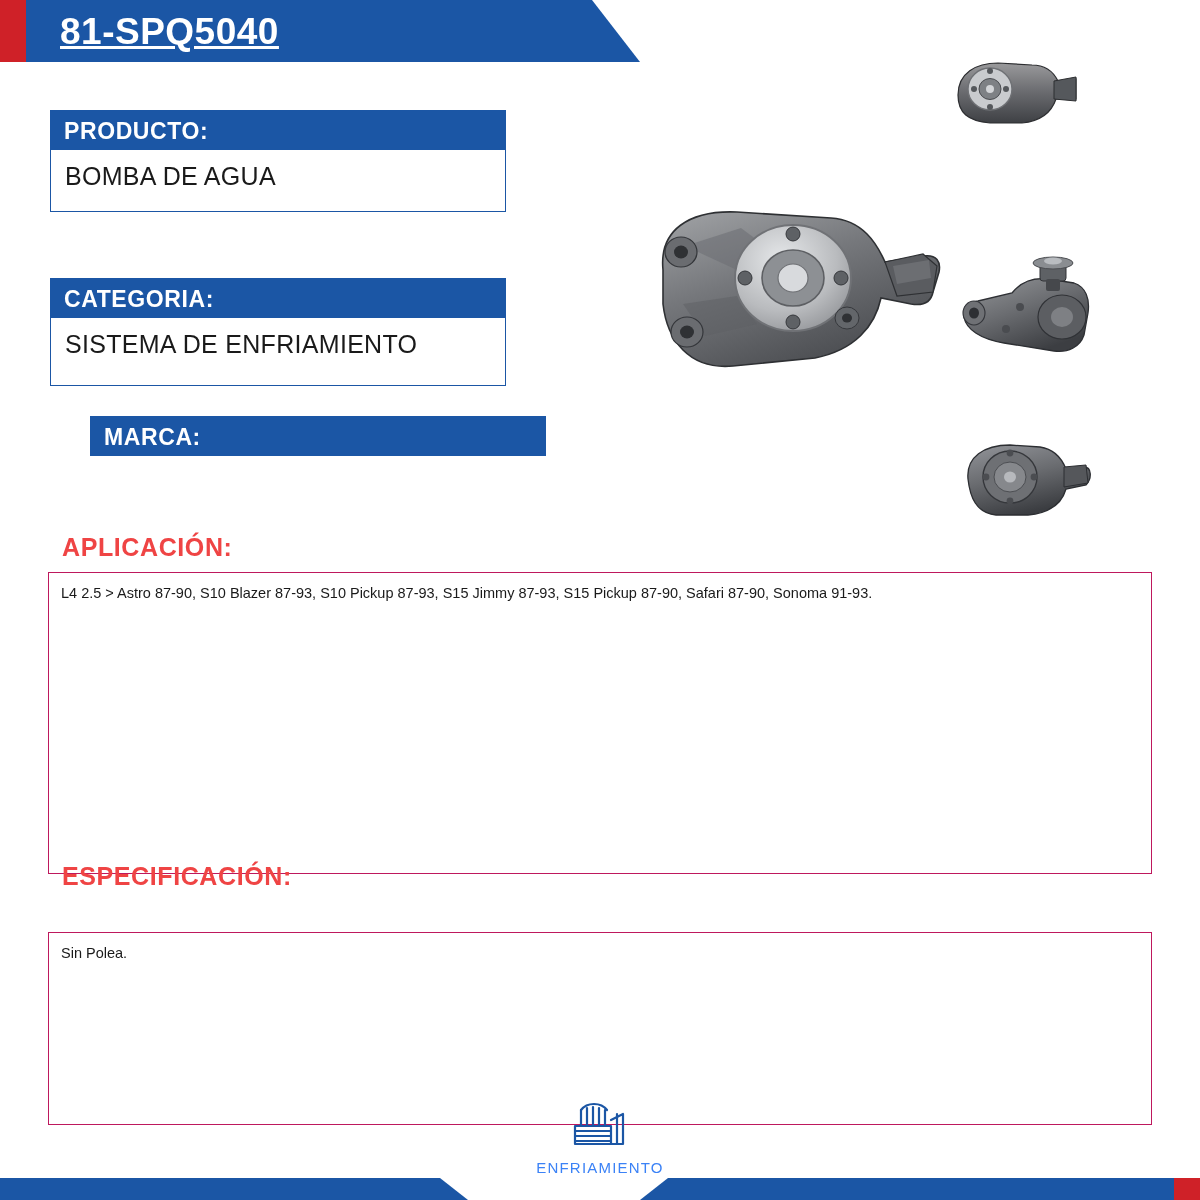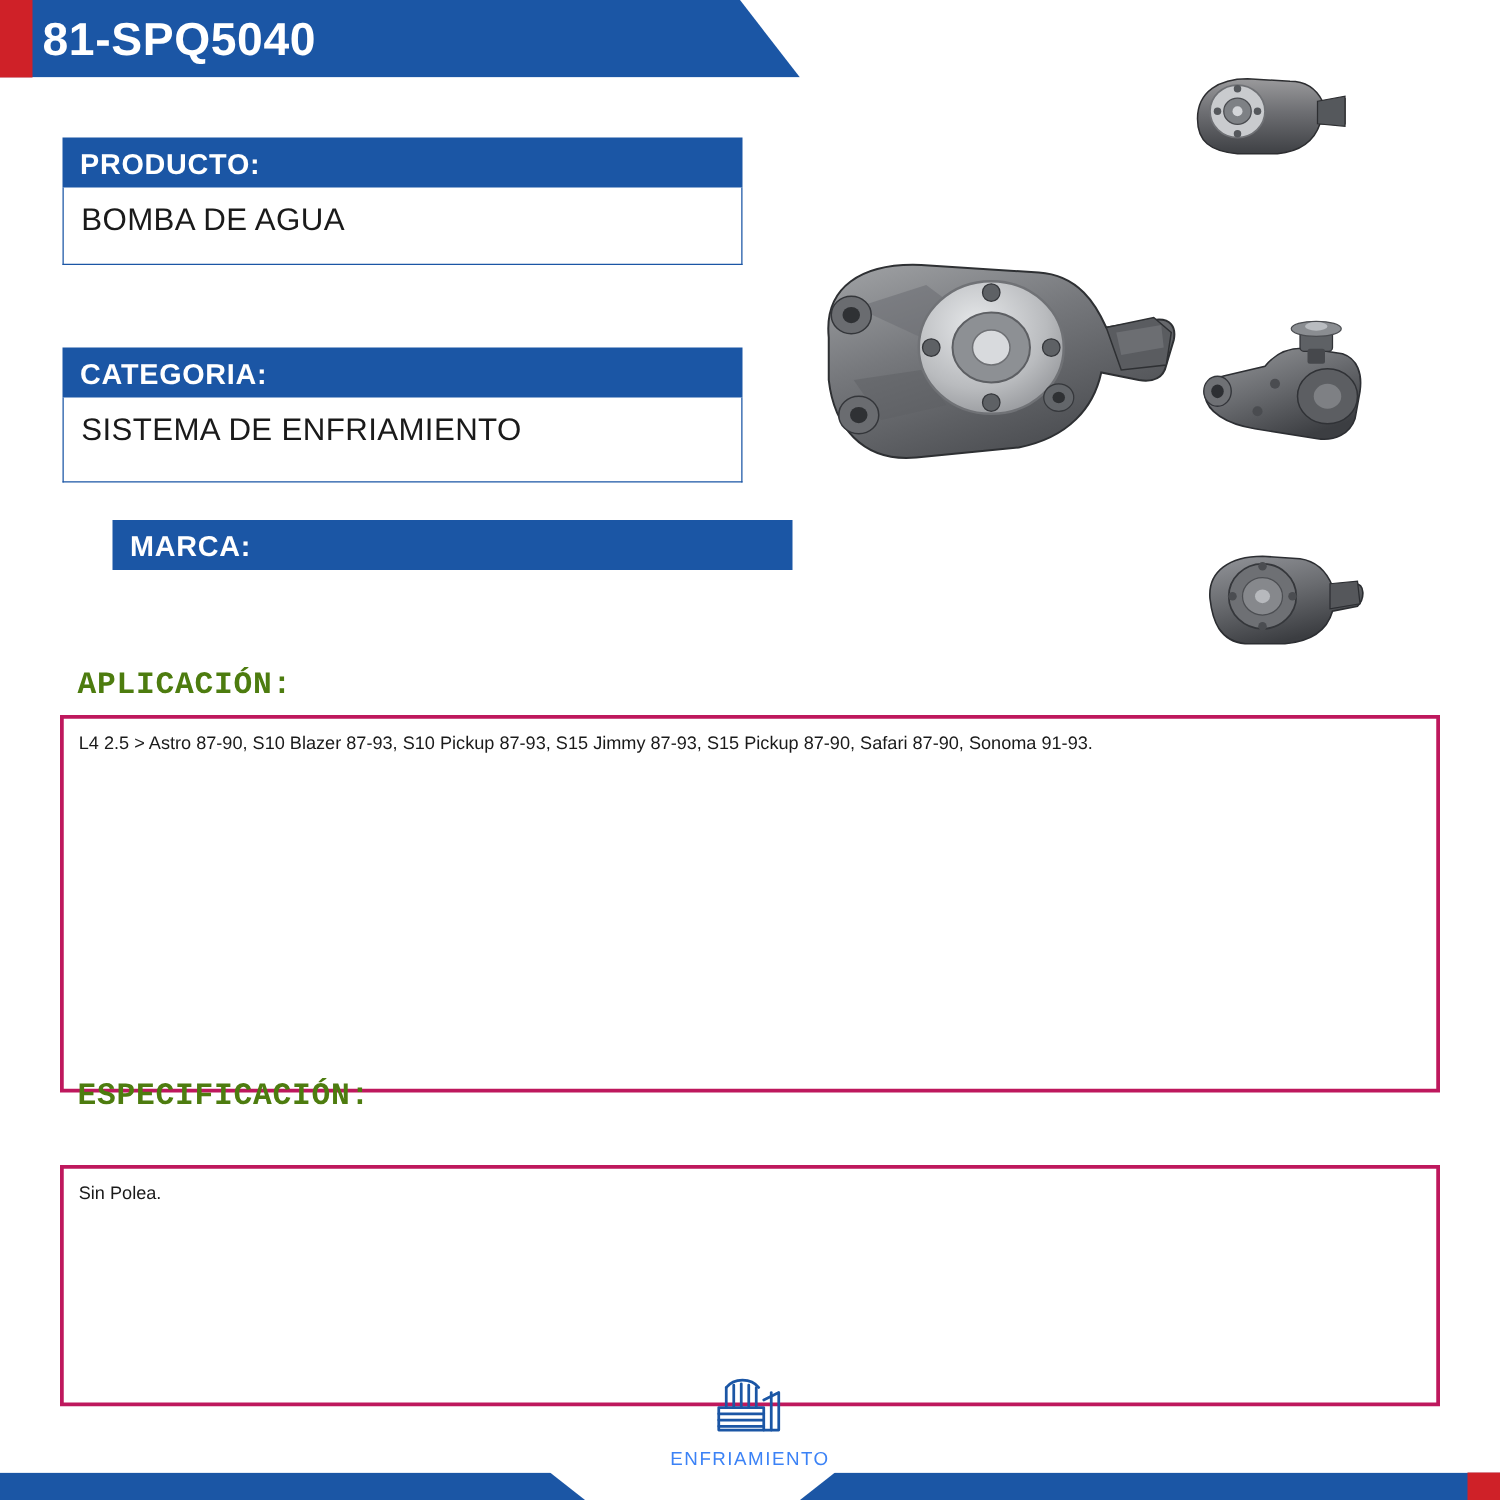--- a/index.html
+++ b/index.html
@@ -32,34 +32,35 @@
   .header-bluebar {
     position: absolute;
     left: 0; top: 0;
     width: 640px;
     height: 62px;
     background: #1b56a5;
     clip-path: polygon(0 0, 592px 0, 640px 62px, 0 62px);
   }
   .header-title {
     position: absolute;
-    left: 34px;
+    left: 60px;
     top: 11px;
     color: #ffffff;
     font-size: 37px;
     font-weight: bold;
     letter-spacing: 0.5px;
     white-space: nowrap;
+    text-decoration: underline;
   }
 
   
   .field {
     position: absolute;
     left: 50px;
-    width: 544px;
+    width: 456px;
   }
   .field-label {
     background: #1b56a5;
     color: #ffffff;
     font-size: 23px;
     font-weight: bold;
     letter-spacing: 0.6px;
     padding: 8px 0 9px 14px;
     box-sizing: border-box;
     height: 40px;
@@ -80,34 +81,33 @@
   #field-categoria { top: 262px; margin-top: 16px; }
   #field-categoria .field-value-box { height: 68px; }
 
   #field-marca { top: 416px; margin-left: 40px; }
   #field-marca .field-value-box { height: 50px; }
 
   
   .section-heading {
     position: absolute;
     left: 62px;
-    color: #4d7c0f;
+    color: #ef4444;
     font-size: 25px;
     font-weight: bold;
     letter-spacing: 0.6px;
-    font-family: Liberation Mono, monospace;
   }
   #heading-aplicacion { top: 533px; }
   #heading-especificacion { top: 862px; }
 
   
   .text-box {
     position: absolute;
     left: 48px;
-    border: 3px solid #be185d;
+    border: 1px solid #be185d;
     box-sizing: border-box;
     background: #ffffff;
     padding: 10px 12px 0 12px;
     color: #1a1a1a;
     font-size: 14.5px;
     line-height: 1.5;
   }
   #box-aplicacion {
     top: 572px;
     width: 1104px;

